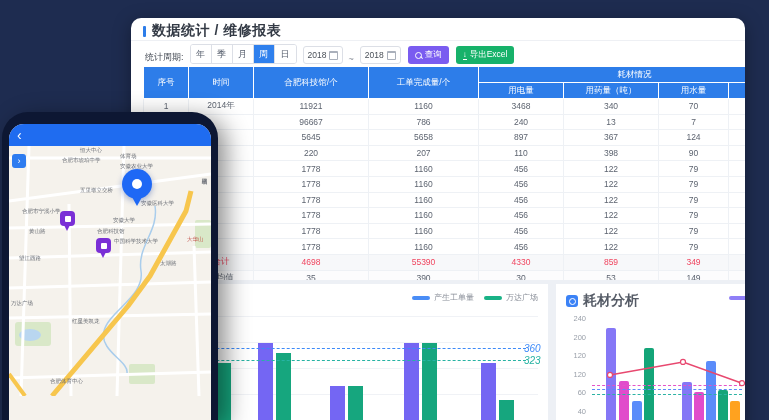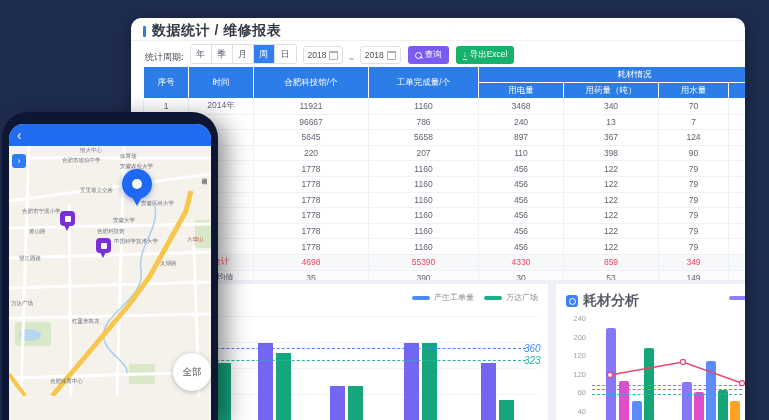--- a/index.html
+++ b/index.html
@@ -403,17 +403,16 @@
             <span class="map-label" style="left: 151px; top: 114px;">太湖路</span>
             <span class="map-label vert" style="left: 193px; top: 28px;">桐城路</span>
             <span class="map-label" style="left: 2px; top: 154px;">万达广场</span>
             <span class="map-label" style="left: 63px; top: 172px;">红星美凯龙</span>
             <span class="map-label" style="left: 41px; top: 232px;">合肥体育中心</span>
           </div>
         <div class="expander">›</div>
         <div class="pin-p" style="left:51px;top:65px"></div>
         <div class="pin-p" style="left:87px;top:92px"></div>
         <div class="pin-b" style="left:113px;top:23px"></div>
-        <div class="allbtn">全部</div>
       </div>
     </div>
   </div>
 </div>
 
 </body></html>

